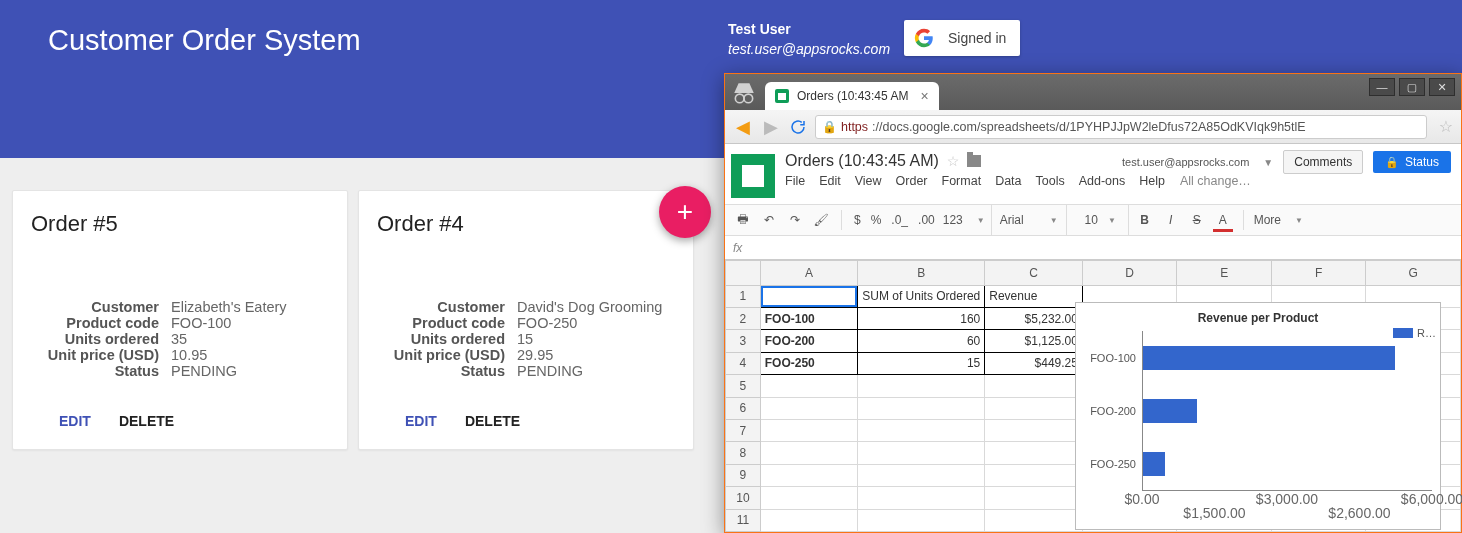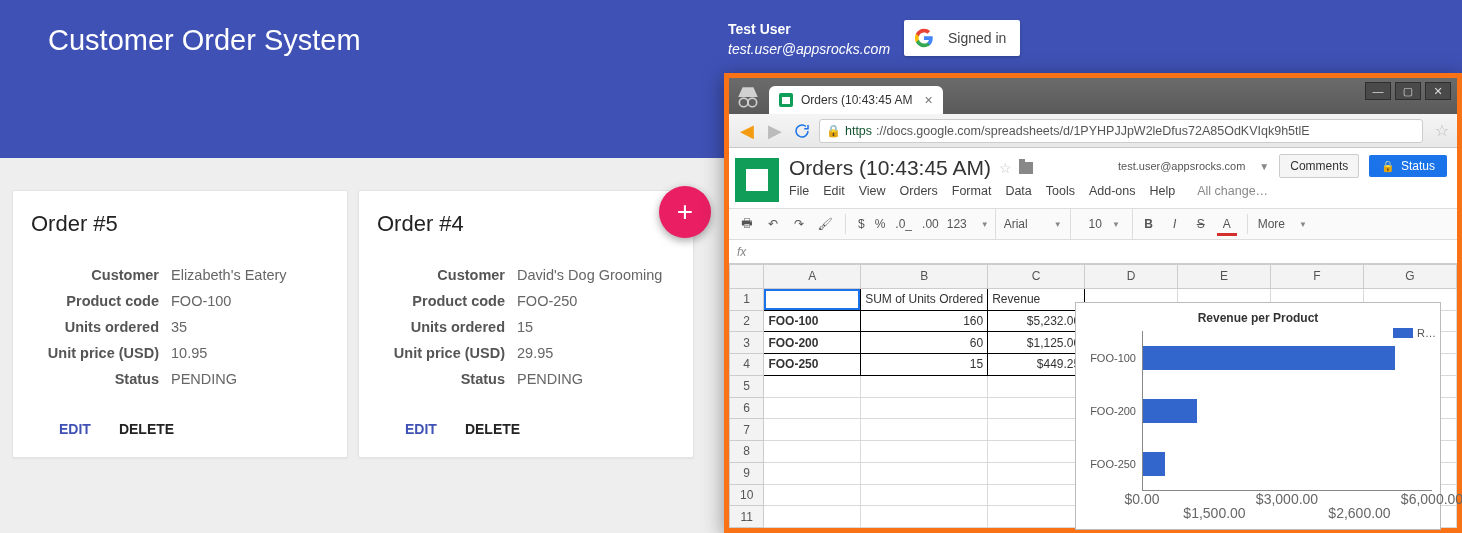--- a/index.html
+++ b/index.html
@@ -44,21 +44,21 @@
     position: absolute; top: 190px; left: 12px;
     display: flex; gap: 10px;
   }
   .order-card {
     width: 336px; background: #fff; border: 1px solid #e4e4e4;
     border-radius: 2px; box-shadow: 0 1px 2px rgba(0,0,0,.05);
     padding: 20px 18px 10px;
     display: flex; flex-direction: column; justify-content: flex-end;
   }
   .order-title { font-size: 22px; font-weight: 400; color: #222; margin-bottom: 30px; }
-  .order-fields { display: flex; flex-direction: column; gap: 10px; margin-bottom: 28px; }
+  .order-fields { display: flex; flex-direction: column; margin-bottom: 28px; margin-top: 32px; }
   .order-row { display: flex; font-size: 14.5px; color: #555; }
   .order-row .lbl { width: 140px; text-align: right; font-weight: 700; color: #555; padding-right: 12px;}
   .order-row .val { color: #666; }
   .order-actions { display: flex; gap: 28px; padding: 6px 28px 10px; font-weight:700; font-size:14px; }
   .order-actions .edit { color: #3f51b5; cursor: pointer; }
   .order-actions .delete { color: #222; cursor: pointer; }
 
   .fab {
     position: absolute; top: 186px; left: 659px;
     width: 52px; height: 52px; border-radius: 50%;
@@ -66,21 +66,21 @@
     display: flex; align-items: center; justify-content: center;
     box-shadow: 0 3px 8px rgba(0,0,0,.35); cursor: pointer;
     font-weight: 300;
   }
 
   
   .browser-window {
     position: absolute; top: 73px; left: 724px;
     width: 738px; height: 460px;
     background: #fff;
-    border: 5px solid #f97316;
+    border: 1px solid #f97316;
     box-shadow: 0 4px 20px rgba(0,0,0,.4);
     display: flex; flex-direction: column;
     font-size: 12px;
   }
   .title-bar {
     height: 36px; background: linear-gradient(#6b6b6b,#5a5a5a);
     display: flex; align-items: flex-end; padding: 4px 6px 0 6px;
     position: relative;
   }
   .incog { width:26px; height:26px; margin-right:8px; margin-bottom:4px; opacity:.9;}
@@ -102,37 +102,37 @@
   }
   .nav-arrow{ width:20px; height:20px; display:flex;align-items:center;justify-content:center; color:#f39c12; font-size:18px; cursor:pointer;}
   .nav-arrow.fwd{ color:#bbb;}
   .reload{ width:18px;height:18px; cursor:pointer;}
   .url-box{
     flex:1; height:24px; background:#fff; border:1px solid #ccc; border-radius:3px;
     display:flex; align-items:center; padding: 0 6px; gap:4px; font-size:12.5px; color:#333;
     overflow:hidden; white-space:nowrap;
   }
   .lock{ color:#0a8a0a; font-size:12px;}
-  .url-https{ color:#14532d;}
+  .url-https{ color:#7f1d1d;}
   .url-rest{ color:#555;}
   .star{ color:#bbb; font-size:16px; margin-left:4px; cursor:pointer;}
 
   
   .sheet-hdr{ display:flex; align-items:flex-start; padding:8px 10px 0 0; position:relative; min-height:60px;}
   .sheet-logo{ width:44px; height:44px; background:#0f9d58; margin:2px 10px 0 6px; display:flex;align-items:center;justify-content:center;}
   .sheet-logo .grid{ width:22px;height:22px;background:#fff;}
   .doc-block{ display:flex; flex-direction:column; }
   .doc-title-row{ display:flex; align-items:center; gap:8px;}
-  .doc-title{ font-size:21px; color:#333;}
+  .doc-title{ font-size:16px; color:#333;}
   .doc-star{ color:#c7c7c7; font-size:14px;}
   .doc-folder{ width:14px; height:12px; background:#888; position:relative;}
   .doc-folder::before{content:"";position:absolute;top:-3px;left:0;width:6px;height:3px;background:#888;}
   .menu-bar{ display:flex; gap:14px; padding-top:4px; font-size:12.5px; color:#444;}
   .menu-bar span{ cursor:pointer;}
-  .menu-trail{ color:#888; margin-left:8px;}
+  .menu-trail{ color:#888; margin-left:1px;}
   .hdr-right{ position:absolute; right:10px; top:6px; display:flex; align-items:center; gap:10px;}
   .hdr-email{ font-size:11px; color:#555; margin-right:4px;}
   .hdr-menu-arrow{ color:#888; font-size:10px;}
   .comments-btn{ border:1px solid #ccc; background:#f5f5f5; padding:4px 10px; font-size:12px; border-radius:2px; cursor:pointer;}
   .share-btn{ background:#1a73e8; color:#fff; padding:4px 12px; font-size:12px; border-radius:2px; display:flex; align-items:center; gap:6px; cursor:pointer;}
   .share-lock{ font-size:11px;}
 
   
   .toolbar{ height:32px; border-top:1px solid #ddd; border-bottom:1px solid #ddd; background:#fafafa;
     display:flex; align-items:center; padding:0 8px; gap:6px; font-size:12px; color:#555;}
@@ -307,21 +307,21 @@
     <div class="doc-block">
       <div class="doc-title-row">
         <span class="doc-title">Orders (10:43:45 AM)</span>
         <span class="doc-star">☆</span>
         <span class="doc-folder"></span>
       </div>
       <div class="menu-bar">
         <span>File</span>
         <span>Edit</span>
         <span>View</span>
-        <span>Orders</span>
+        <span>Order</span>
         <span>Format</span>
         <span>Data</span>
         <span>Tools</span>
         <span>Add-ons</span>
         <span>Help</span>
         <span class="menu-trail">All change…</span>
       </div>
     </div>
     <div class="hdr-right">
       <span class="hdr-email">test.user@appsrocks.com</span>

